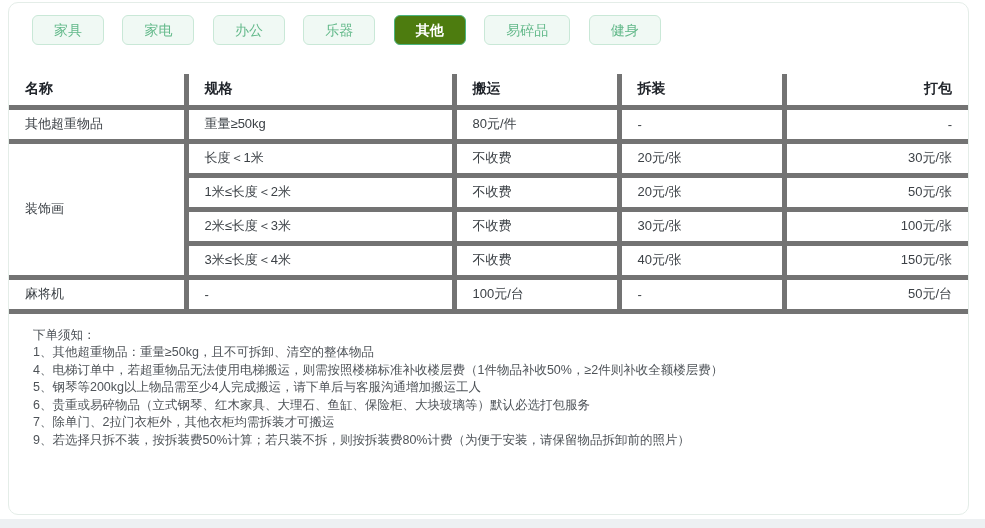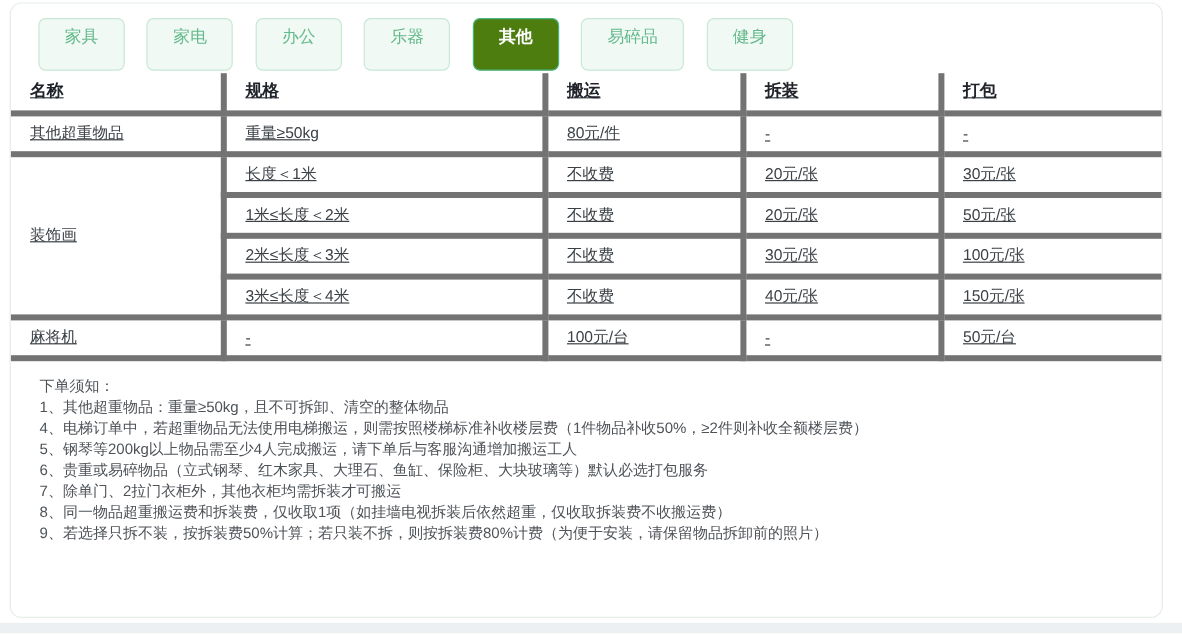--- a/index.html
+++ b/index.html
@@ -20,64 +20,63 @@
     overflow: hidden;
   }
   
   .tabs {
     padding: 12px 0 0 23px;
     height: 44px;
     white-space: nowrap;
   }
   .tab {
     display: inline-block;
-    height: 44px;
+    height: 30px;
     line-height: 28px;
     padding: 0 21px;
     margin-right: 14px;
     border: 1px solid #c9e8d7;
     background: #f0f9f4;
     color: #63b98a;
     border-radius: 6px;
     font-size: 14px;
     cursor: pointer;
     text-align: center;
   }
   .tab.active {
     background: #4d7c0f;
     border-color: #4bb47f;
     color: #ffffff;
     font-weight: bold;
   }
   
   table.price {
     width: 100%;
-    margin-top: 14px;
+    margin-top: 27px;
     border-collapse: collapse;
     table-layout: fixed;
     font-size: 13px;
     color: #3c4146;
-    text-decoration: underline;
   }
   table.price th, table.price td {
     border: 5px solid #737373;
     padding: 0 16px;
     text-align: left;
     vertical-align: middle;
     overflow: hidden;
   }
   table.price th {
     height: 33px;
     font-size: 14px;
     font-weight: bold;
     color: #20242a;
   }
   table.price td { height: 34px; }
   table.price th:first-child, table.price td.first { border-left: none; }
-  table.price th:last-child, table.price td.last { border-right: none; }
+  table.price th:last-child, table.price td.last { border-right: none; text-align: right; }
   table.price tr.hdr th { border-top: none; }
   
   .notes {
     padding: 13px 24px 0 24px;
     font-size: 12.5px;
     line-height: 17.5px;
     color: #4e5358;
   }
   .notes .note-line { white-space: nowrap; }
   
@@ -161,19 +160,18 @@
   </tbody>
     </table>
 
   <div class="notes">
     <div class="note-line">下单须知：</div>
     <div class="note-line">1、其他超重物品：重量≥50kg，且不可拆卸、清空的整体物品</div>
     <div class="note-line">4、电梯订单中，若超重物品无法使用电梯搬运，则需按照楼梯标准补收楼层费（1件物品补收50%，≥2件则补收全额楼层费）</div>
     <div class="note-line">5、钢琴等200kg以上物品需至少4人完成搬运，请下单后与客服沟通增加搬运工人</div>
     <div class="note-line">6、贵重或易碎物品（立式钢琴、红木家具、大理石、鱼缸、保险柜、大块玻璃等）默认必选打包服务</div>
     <div class="note-line">7、除单门、2拉门衣柜外，其他衣柜均需拆装才可搬运</div>
-    <div class="note-line">8、同一物品超重搬运费和拆装费，仅收取1项（如挂墙电视拆装后依然超重，仅收取拆装费不收搬运费）</div>
     <div class="note-line">9、若选择只拆不装，按拆装费50%计算；若只装不拆，则按拆装费80%计费（为便于安装，请保留物品拆卸前的照片）</div>
   </div>
 
 </div>
 
 <div class="bottom-strip"></div>
 
 </body></html>

